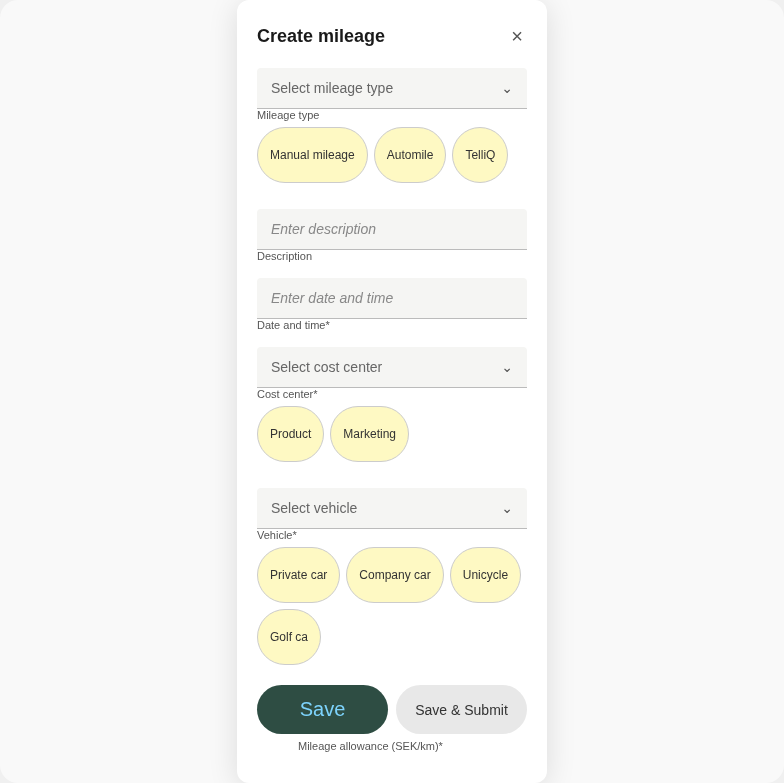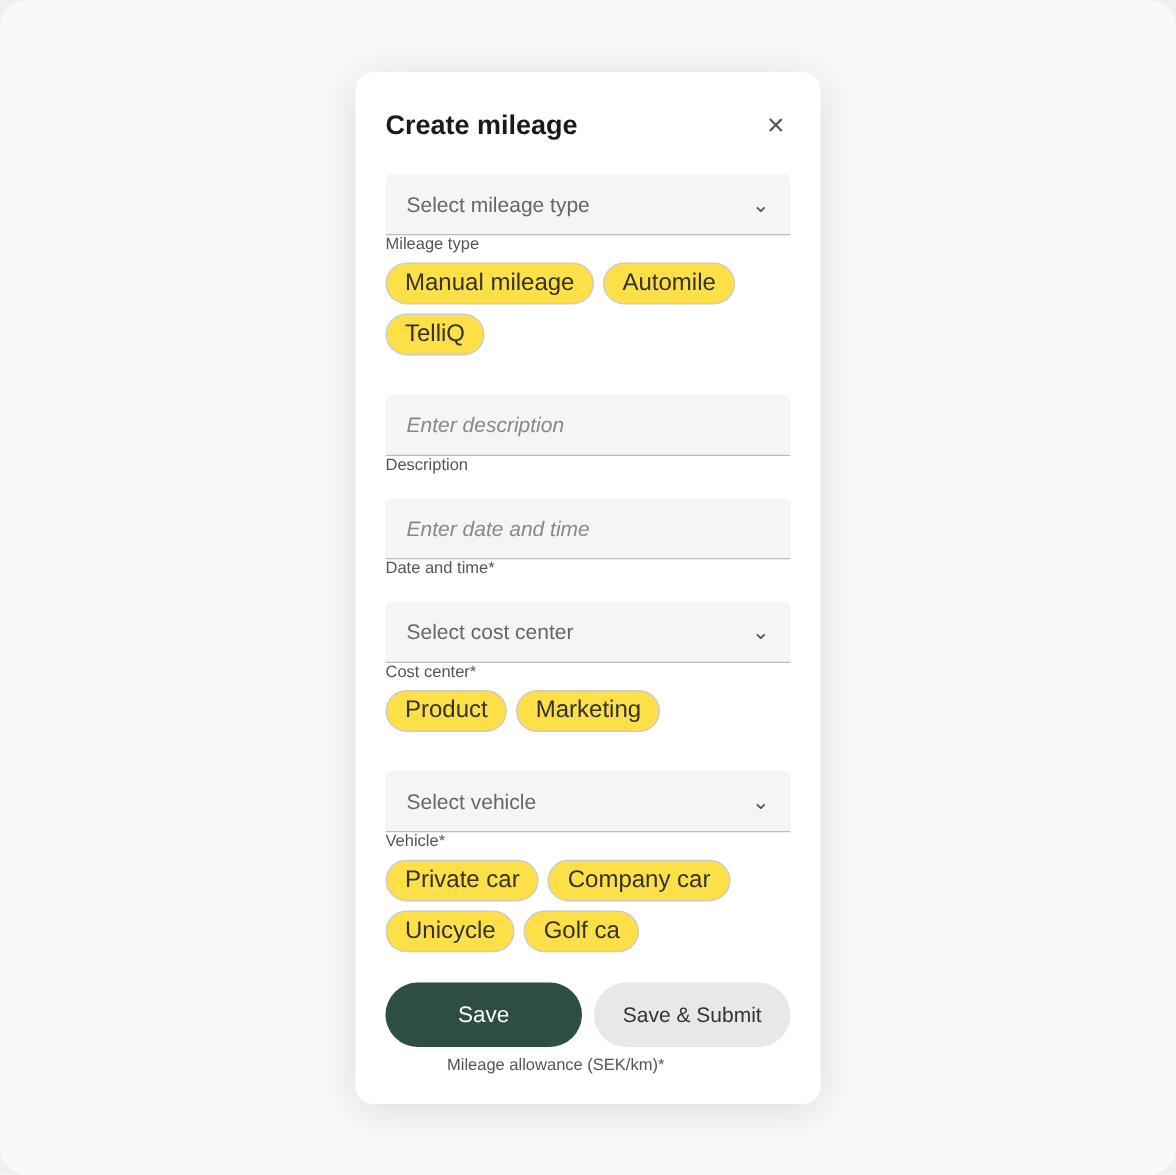--- a/index.html
+++ b/index.html
@@ -17,21 +17,20 @@
       align-items: center;
       justify-content: center;
       overflow: hidden;
     }
 
     .modal-backdrop {
       width: 784px;
       height: 783px;
       background: rgba(255,255,255,0.6);
       display: flex;
-      align-items: center;
       justify-content: center;
       position: relative;
       border-radius: 18px;
     }
 
     .modal {
       background: #fff;
       border-radius: 12px;
       width: 310px;
       padding: 24px 20px 20px 20px;
@@ -95,25 +94,25 @@
     }
 
     .chips-row {
       display: flex;
       flex-wrap: wrap;
       gap: 6px;
       margin-top: 6px;
     }
 
     .chip {
-      background: #fde047;
+      background: #fef9c3;
       border: 1px solid #ccc;
       border-radius: 999px;
-      padding: 4px 12px;
-      font-size: 16px;
+      padding: 20px 12px;
+      font-size: 12px;
       color: #333;
       cursor: pointer;
       white-space: nowrap;
     }
 
     .text-input {
       width: 100%;
       background: #f5f5f3;
       border: none;
       border-bottom: 1.5px solid #bbb;
@@ -138,25 +137,25 @@
     }
 
     .btn-row {
       display: flex;
       gap: 8px;
     }
 
     .btn-save {
       flex: 1;
       background: #2e4d43;
-      color: #ffffff;
+      color: #7dd3fc;
       border: none;
       border-radius: 999px;
       padding: 13px 0;
-      font-size: 15px;
+      font-size: 20px;
       font-weight: 500;
       cursor: pointer;
     }
 
     .btn-save-submit {
       flex: 1;
       background: #e8e8e8;
       color: #333;
       border: none;
       border-radius: 999px;

